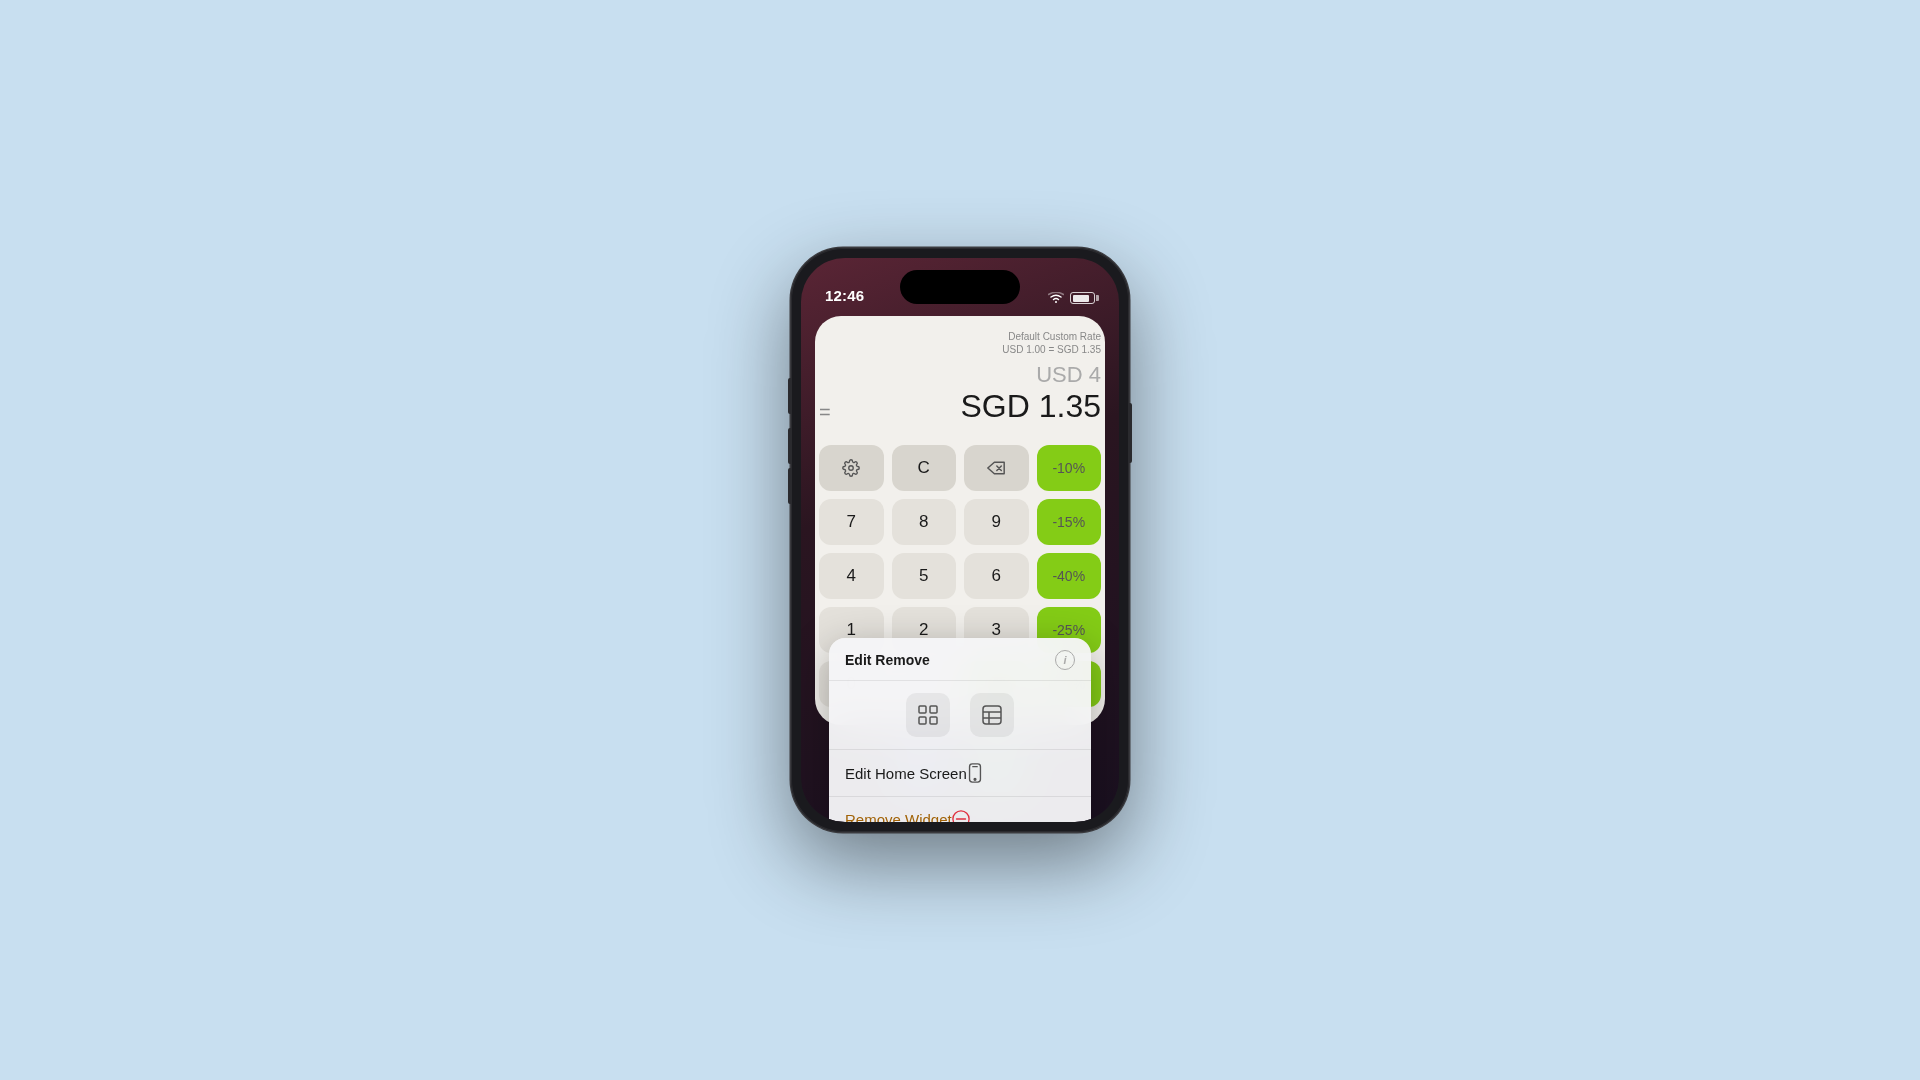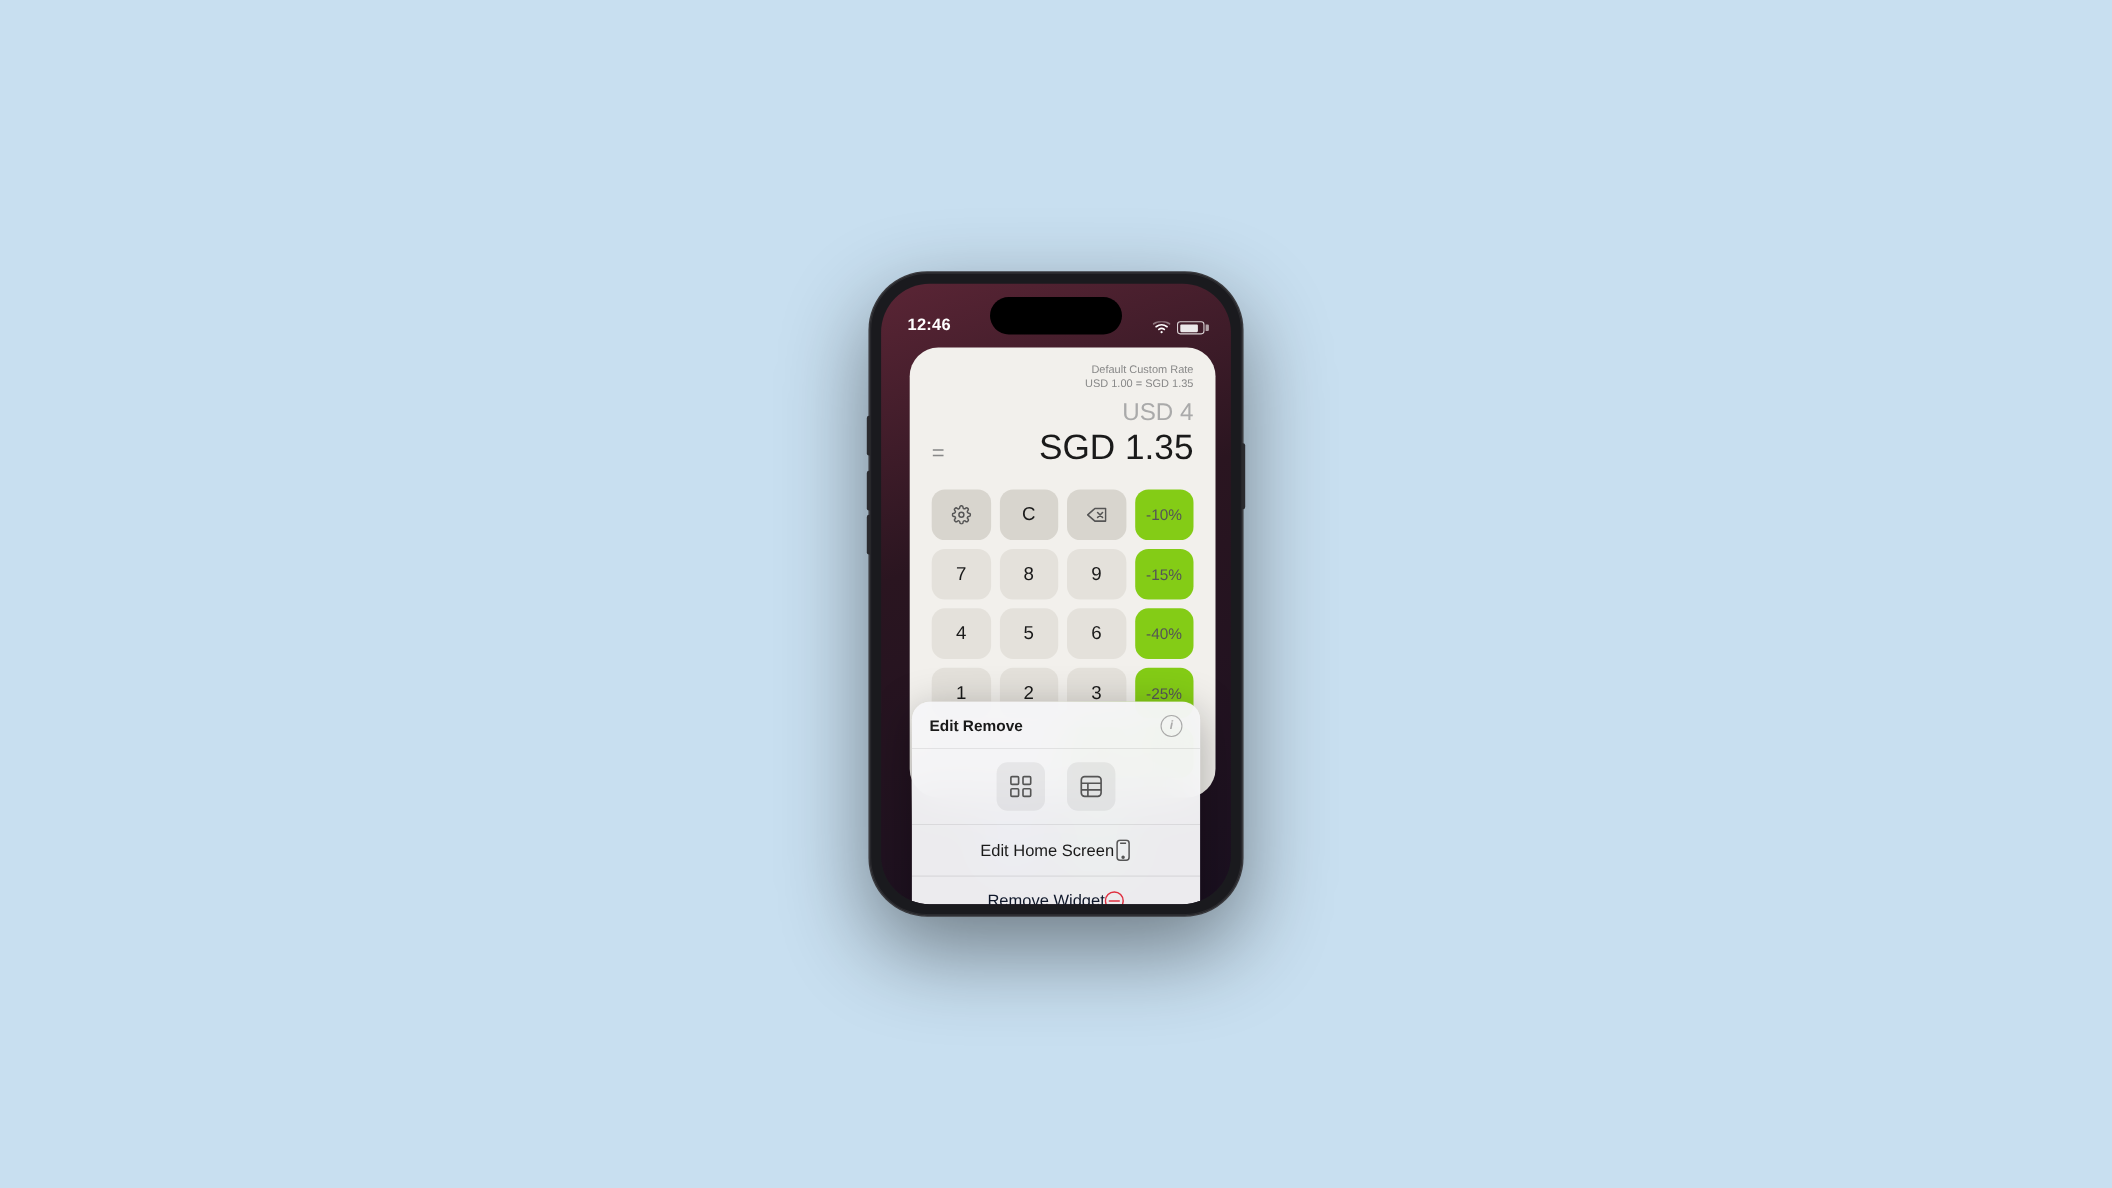--- a/index.html
+++ b/index.html
@@ -129,25 +129,25 @@
       width: 80%;
       height: 100%;
       background: rgba(255,255,255,0.9);
       border-radius: 1px;
     }
 
     
     .calculator-card {
       position: absolute;
       top: 58px;
-      left: 26px;
+      left: 14px;
       right: 14px;
       background: #f2f0ec;
       border-radius: 26px;
-      padding: 14px 20px 18px;
+      padding: 14px 4px 18px;
       z-index: 10;
     }
 
     .calc-header {
       text-align: right;
       margin-bottom: 6px;
     }
 
     .calc-rate-label {
       font-size: 10px;
@@ -265,36 +265,36 @@
       border-radius: 10px;
       background: rgba(0,0,0,0.06);
       display: flex;
       align-items: center;
       justify-content: center;
     }
 
     .context-menu-item {
       display: flex;
       align-items: center;
-      justify-content: center;
+      justify-content: flex-start;
       padding: 13px 16px;
       border-bottom: 1px solid rgba(0,0,0,0.08);
     }
 
     .context-menu-item:last-child {
       border-bottom: none;
     }
 
     .context-item-label {
       font-size: 15px;
       color: #1a1a1a;
     }
 
     .context-item-label.danger {
-      color: #0f172a;
+      color: #a16207;
     }
 
     .context-item-icon {
       font-size: 16px;
       color: #555;
     }
 
     .context-item-icon.danger {
       color: #e03040;
     }

